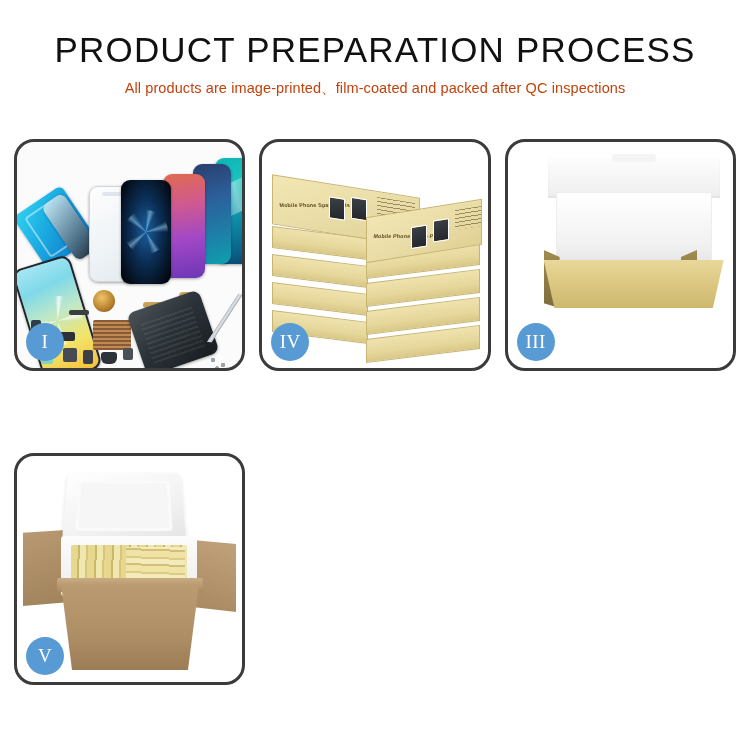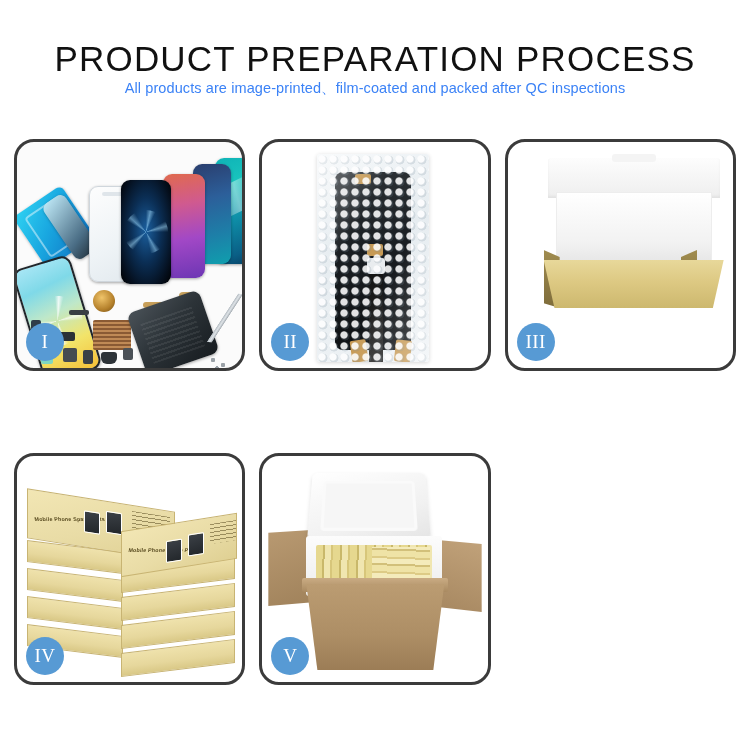--- a/index.html
+++ b/index.html
@@ -16,32 +16,33 @@
     position: relative;
     width: 750px;
     height: 750px;
     background: #ffffff;
   }
 
   
   .header { position: absolute; top: 0; left: 0; width: 750px; text-align: center; }
 
   .title {
-    margin-top: 39px;
+    margin-top: 30px;
     font-size: 35px;
     letter-spacing: 1.2px;
     font-weight: 400;
     color: #111111;
     font-family: "Liberation Sans", sans-serif;
     white-space: nowrap;
   }
 
   .subtitle {
+    margin-top: 9px;
     font-size: 14.5px;
-    color: #3b82f6;
+    color: #c2410c;
     font-weight: 400;
     letter-spacing: .1px;
     white-space: nowrap;
   }
 
   
   .grid {
     position: absolute;
     top: 139px;
     left: 14px;
@@ -436,81 +437,64 @@
         <div class="part sp8"></div>
         <div class="part sp9"></div>
         <div class="part sp10"></div>
         <div class="ph ph-back"></div>
         <div class="tweezer"></div>
         <div class="screws"></div>
       </div>
       <div class="badge">I</div>
     </div>
 
-    <div class="panel p2">
+
+    <div class="panel p4">
       <div class="scene">
-        <div class="bubble-pack">
-          <div class="lcd">
-            <div class="lcd-tape2"></div>
-            <div class="lcd-strip"></div>
-            <div class="lcd-conn1"></div>
-            <div class="lcd-tape1"></div>
-            <div class="lcd-foot-l"></div>
-            <div class="lcd-foot-r"></div>
+        <div class="stack">
+
+          <div class="bx" style="left:4px; top:76px; width:96px; height:22px; transform:skewY(7deg);"></div>
+          <div class="bx" style="left:4px; top:104px; width:96px; height:22px; transform:skewY(7deg);"></div>
+          <div class="bx" style="left:4px; top:132px; width:96px; height:22px; transform:skewY(7deg);"></div>
+          <div class="bx" style="left:4px; top:160px; width:96px; height:22px; transform:skewY(7deg);"></div>
+
+          <div class="bx" style="left:98px; top:92px; width:114px; height:24px; transform:skewY(-7deg);"></div>
+          <div class="bx" style="left:98px; top:120px; width:114px; height:24px; transform:skewY(-7deg);"></div>
+          <div class="bx" style="left:98px; top:148px; width:114px; height:24px; transform:skewY(-7deg);"></div>
+          <div class="bx" style="left:98px; top:176px; width:114px; height:24px; transform:skewY(-7deg);"></div>
+
+          <div class="bx bx-top" style="left:4px; top:30px; width:148px; height:50px; transform:skewY(9deg);">
+            <div class="bx-lbl" style="left:6px; top:20px; transform:rotate(-9deg);">Mobile Phone Spare Parts</div>
+            <div class="bx-win" style="left:56px; top:12px; width:16px; height:22px;"></div>
+            <div class="bx-win" style="left:78px; top:9px; width:16px; height:22px;"></div>
+            <div class="bx-lines" style="left:104px; top:5px; width:38px; height:22px;"></div>
           </div>
-          <div class="bubbles"></div>
-          <div class="pack-sheen"></div>
+
+          <div class="bx bx-top" style="left:98px; top:52px; width:116px; height:46px; transform:skewY(-9deg);">
+            <div class="bx-lbl" style="left:6px; top:22px; transform:rotate(9deg);">Mobile Phone Spare Parts</div>
+            <div class="bx-win" style="left:44px; top:16px; width:16px; height:22px;"></div>
+            <div class="bx-win" style="left:66px; top:13px; width:16px; height:22px;"></div>
+            <div class="bx-lines" style="left:88px; top:6px; width:26px; height:20px;"></div>
+          </div>
+
         </div>
       </div>
-      <div class="badge">II</div>
+      <div class="badge">IV</div>
     </div>
 
     <div class="panel p3">
       <div class="scene">
         <div class="b3-lid"></div>
         <div class="b3-foam"></div>
         <div class="b3-left-wall"></div>
         <div class="b3-right-wall"></div>
         <div class="b3-bubble"></div>
         <div class="b3-front"></div>
       </div>
       <div class="badge">III</div>
-    </div>
-
-    <div class="panel p4">
-      <div class="scene">
-        <div class="stack">
-
-          <div class="bx" style="left:4px; top:76px; width:96px; height:22px; transform:skewY(7deg);"></div>
-          <div class="bx" style="left:4px; top:104px; width:96px; height:22px; transform:skewY(7deg);"></div>
-          <div class="bx" style="left:4px; top:132px; width:96px; height:22px; transform:skewY(7deg);"></div>
-          <div class="bx" style="left:4px; top:160px; width:96px; height:22px; transform:skewY(7deg);"></div>
-
-          <div class="bx" style="left:98px; top:92px; width:114px; height:24px; transform:skewY(-7deg);"></div>
-          <div class="bx" style="left:98px; top:120px; width:114px; height:24px; transform:skewY(-7deg);"></div>
-          <div class="bx" style="left:98px; top:148px; width:114px; height:24px; transform:skewY(-7deg);"></div>
-          <div class="bx" style="left:98px; top:176px; width:114px; height:24px; transform:skewY(-7deg);"></div>
-
-          <div class="bx bx-top" style="left:4px; top:30px; width:148px; height:50px; transform:skewY(9deg);">
-            <div class="bx-lbl" style="left:6px; top:20px; transform:rotate(-9deg);">Mobile Phone Spare Parts</div>
-            <div class="bx-win" style="left:56px; top:12px; width:16px; height:22px;"></div>
-            <div class="bx-win" style="left:78px; top:9px; width:16px; height:22px;"></div>
-            <div class="bx-lines" style="left:104px; top:5px; width:38px; height:22px;"></div>
-          </div>
-
-          <div class="bx bx-top" style="left:98px; top:52px; width:116px; height:46px; transform:skewY(-9deg);">
-            <div class="bx-lbl" style="left:6px; top:22px; transform:rotate(9deg);">Mobile Phone Spare Parts</div>
-            <div class="bx-win" style="left:44px; top:16px; width:16px; height:22px;"></div>
-            <div class="bx-win" style="left:66px; top:13px; width:16px; height:22px;"></div>
-            <div class="bx-lines" style="left:88px; top:6px; width:26px; height:20px;"></div>
-          </div>
-
-        </div>
-      </div>
-      <div class="badge">IV</div>
     </div>
 
     <div class="panel p5">
       <div class="scene">
         <div class="c5-flap-l"></div>
         <div class="c5-flap-r"></div>
         <div class="c5-foam-lid"></div>
         <div class="c5-foam-box">
           <div class="c5-inner"></div>
           <div class="c5-inner2"></div>

